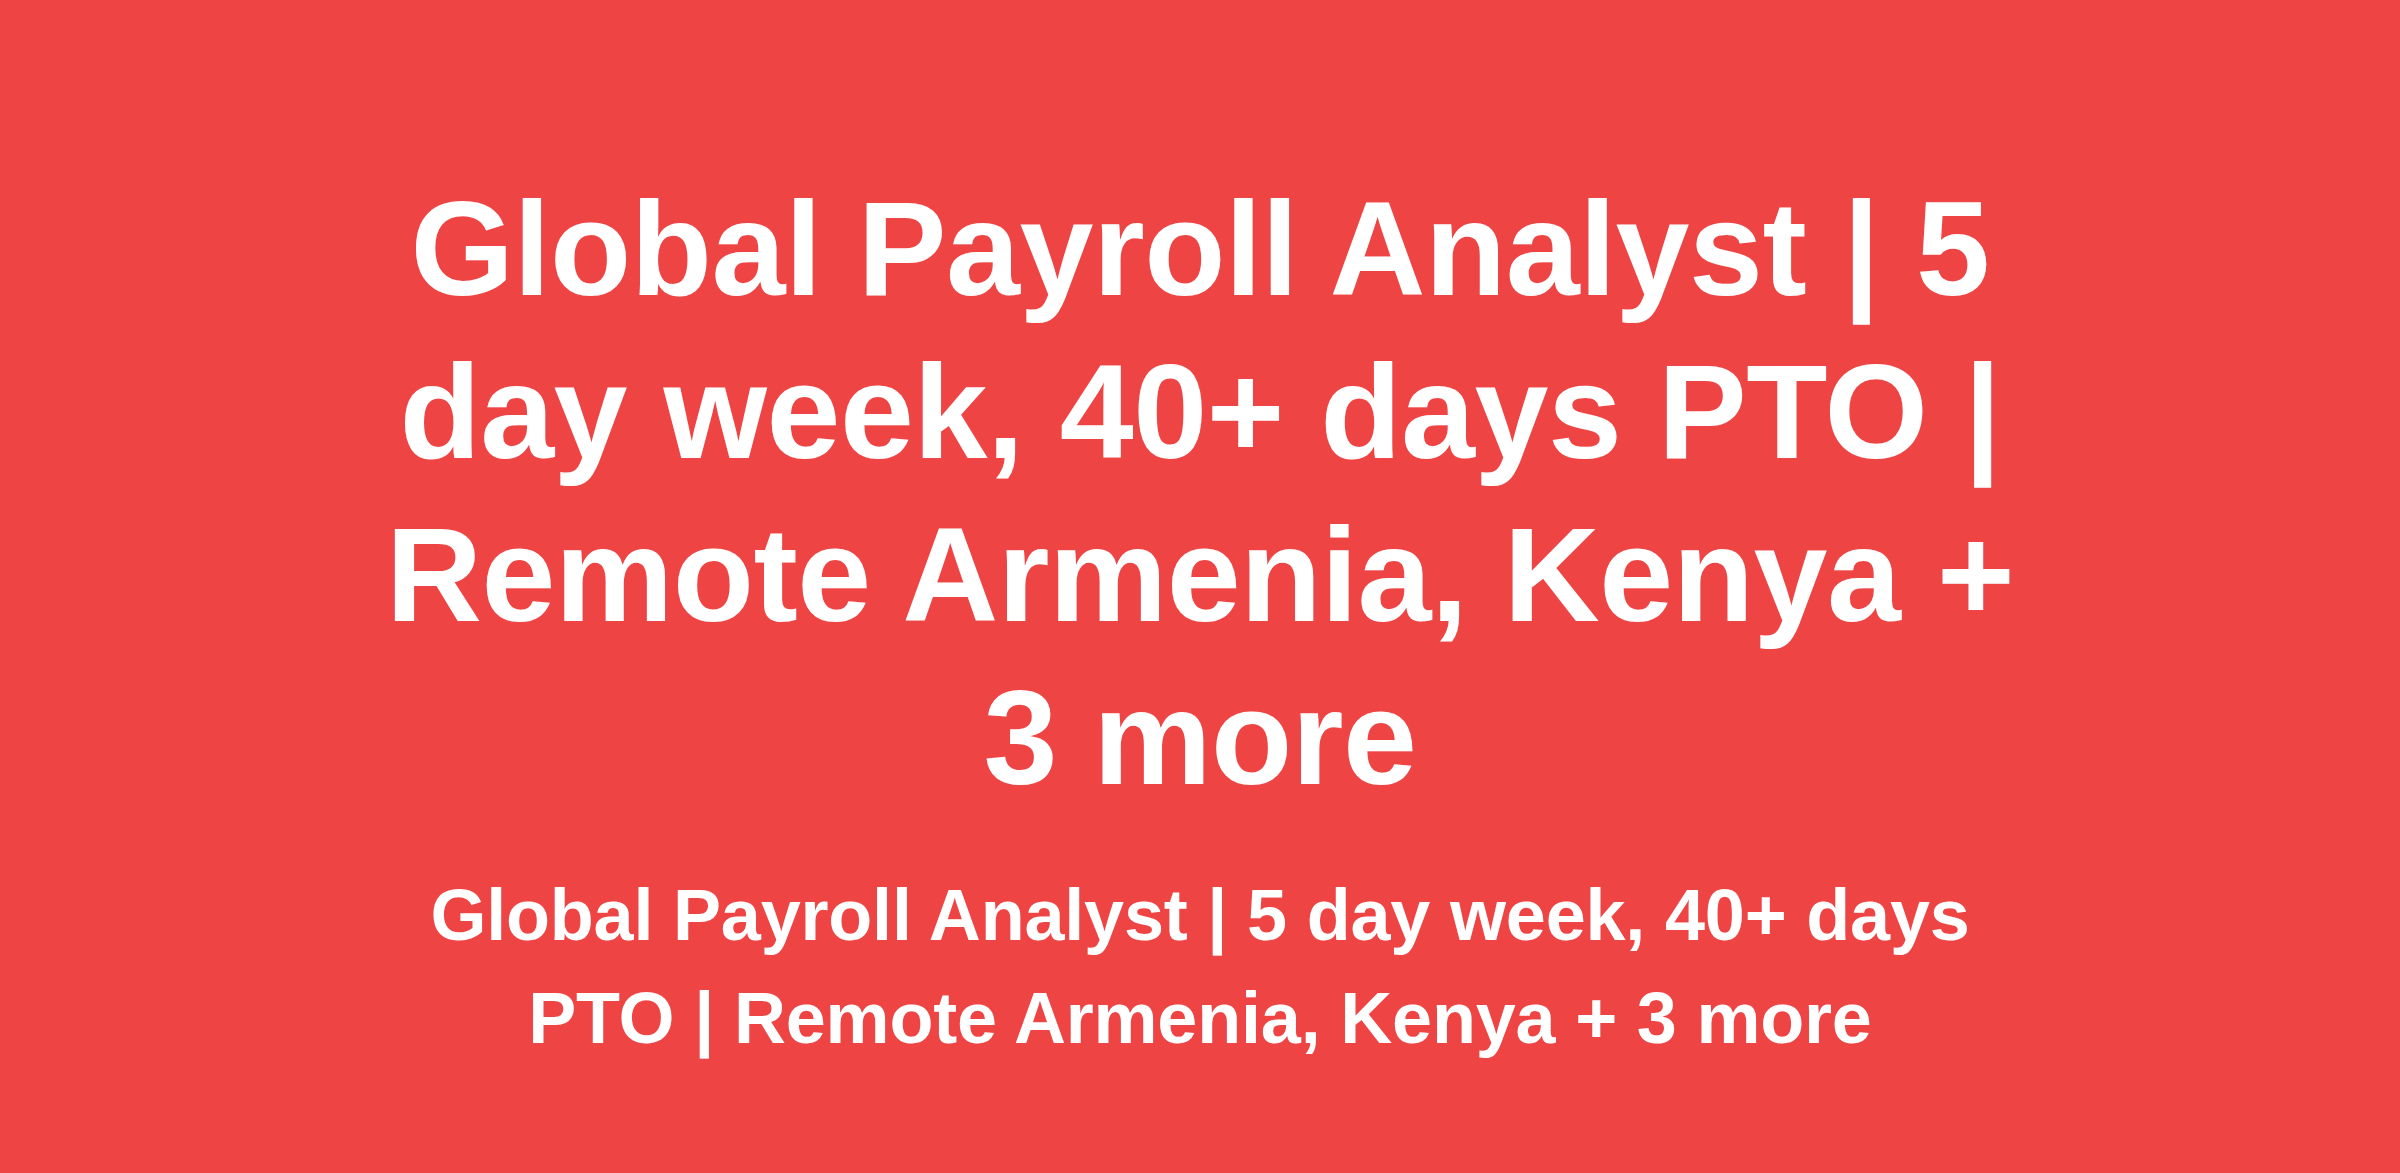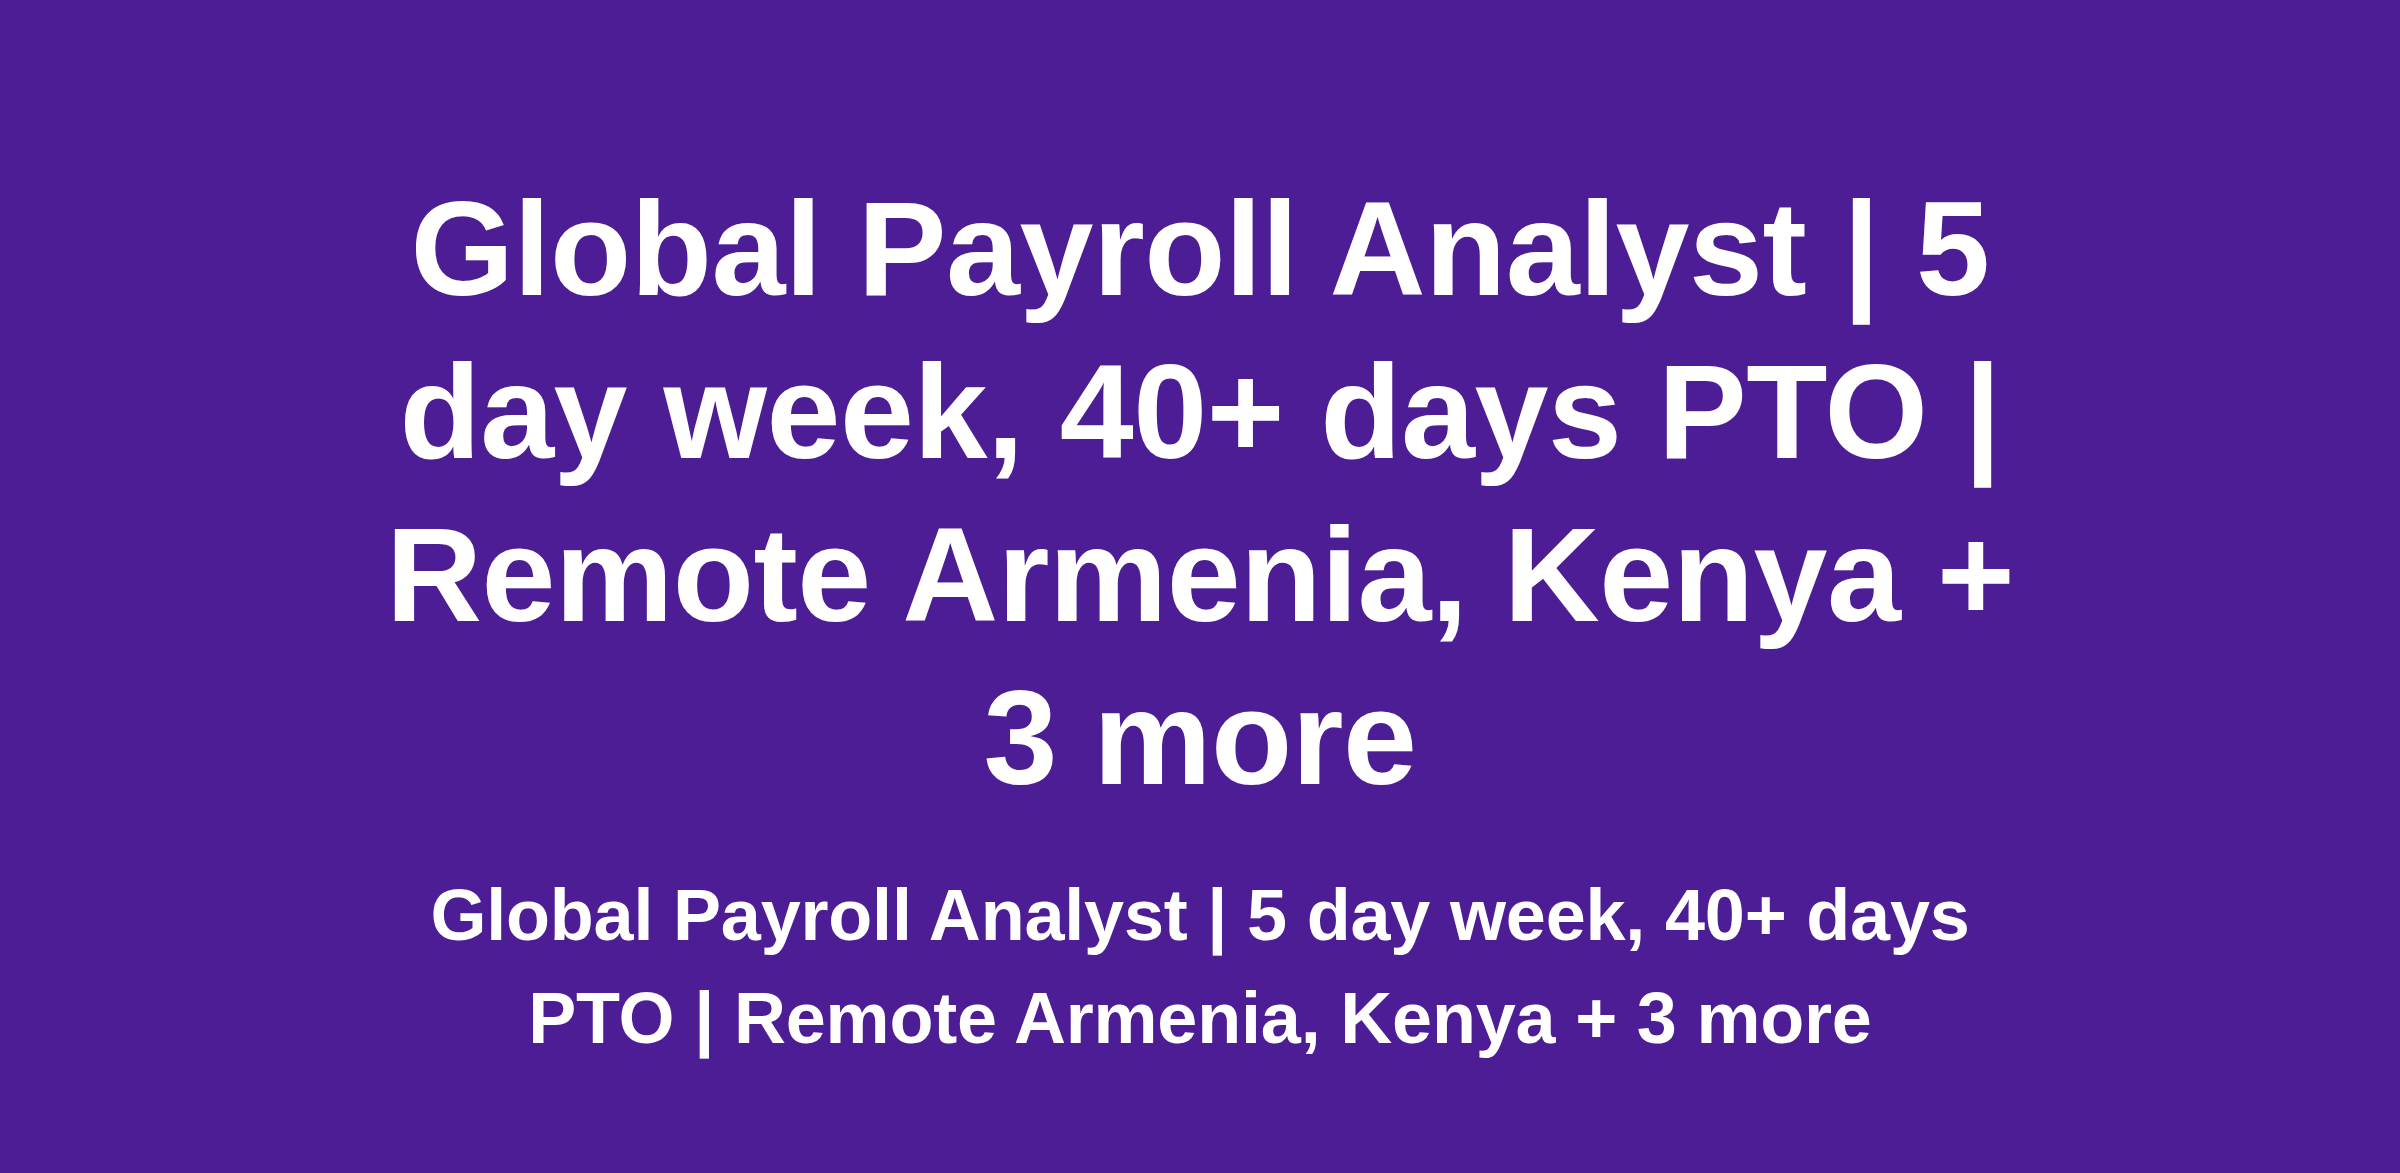--- a/index.html
+++ b/index.html
@@ -15,21 +15,21 @@
     font-family: "Liberation Sans", "DejaVu Sans", sans-serif;
     background: #1068fa;
   }
 
   
   .card {
     position: relative;
     box-sizing: border-box;
     width: 2400px;
     height: 1173px;
-    background-color: #4c1d95;
+    background-color: #ef4444;
     display: flex;
     flex-direction: column;
     align-items: center;
     justify-content: flex-start;
     padding-top: 168px;
     padding-left: 330px;
     padding-right: 330px;
   }
 
   .card-inner {

